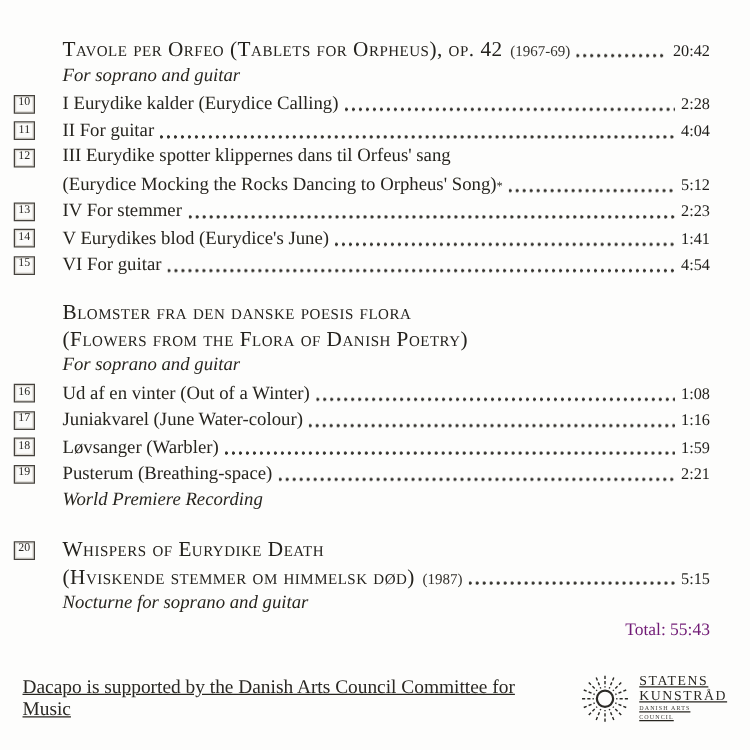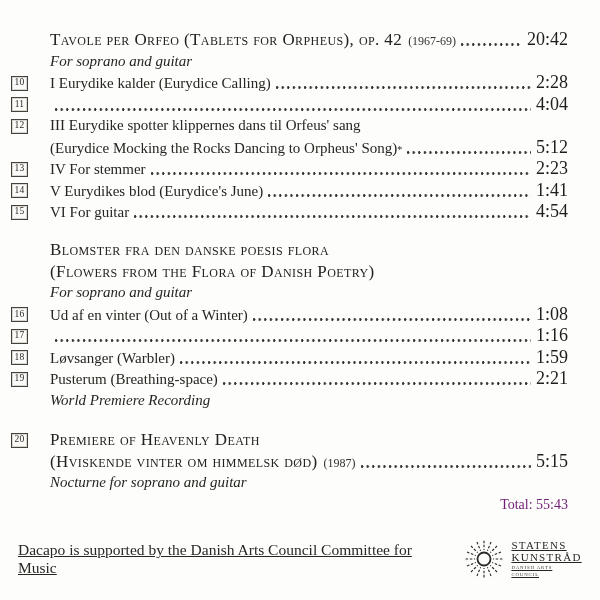--- a/index.html
+++ b/index.html
@@ -44,21 +44,21 @@
   }
   .sc{
     font-variant:small-caps;
     font-size:17px;
     letter-spacing:0.4px;
     color:#24221d;
   }
   .track-title{font-size:15px;}
   .italic{font-style:italic;font-size:15px;}
   .year{font-size:12px;margin-left:6px;color:#33312c;text-align:right;}
-  .time{font-size:18px;margin-left:2px;color:#1f1e1a;}
+  .time{font-size:13px;margin-left:2px;color:#1f1e1a;}
   .dots{
     flex:1 1 auto;
     align-self:flex-end;
     height:3px;
     margin:0 3px 4.5px 5px;
     background-image:radial-gradient(circle at 1.1px 1.5px,#33312c 1.05px,rgba(0,0,0,0) 1.5px);
     background-size:5.6px 3px;
     background-repeat:repeat-x;
     background-position:left bottom;
   }
@@ -128,20 +128,21 @@
         <span class="badge">10</span>
       </span>
     <span class="track-title">I Eurydike kalder (Eurydice Calling)</span>
     <span class="dots"></span>
     <span class="time">2:28</span>
   </div>
   <div class="row">
     <span class="num-cell">
         <span class="badge">11</span>
       </span>
+    <span class="track-title">II For guitar</span>
     <span class="dots"></span>
     <span class="time">4:04</span>
   </div>
   <div class="row">
     <span class="num-cell">
         <span class="badge">12</span>
       </span>
     <span class="track-title">III Eurydike spotter klippernes dans til Orfeus' sang</span>
   </div>
   <div class="row">
@@ -196,20 +197,21 @@
         <span class="badge">16</span>
       </span>
     <span class="track-title">Ud af en vinter (Out of a Winter)</span>
     <span class="dots"></span>
     <span class="time">1:08</span>
   </div>
   <div class="row">
     <span class="num-cell">
         <span class="badge">17</span>
       </span>
+    <span class="track-title">Juniakvarel (June Water-colour)</span>
     <span class="dots"></span>
     <span class="time">1:16</span>
   </div>
   <div class="row">
     <span class="num-cell">
         <span class="badge">18</span>
       </span>
     <span class="track-title">Løvsanger (Warbler)</span>
     <span class="dots"></span>
     <span class="time">1:59</span>
@@ -226,25 +228,25 @@
     <span class="num-cell"></span>
     <span class="italic">World Premiere Recording</span>
   </div>
 
   <div class="gap-s2"></div>
 
   <div class="row">
     <span class="num-cell">
         <span class="badge">20</span>
       </span>
-    <span class="sc">Premiere of Heavenly Death</span>
-  </div>
-  <div class="row">
-    <span class="num-cell"></span>
-    <span class="sc">(Hviskende vinter om himmelsk død)</span>
+    <span class="sc">Whispers of Eurydike Death</span>
+  </div>
+  <div class="row">
+    <span class="num-cell"></span>
+    <span class="sc">(Hviskende stemmer om himmelsk død)</span>
     <span class="year">(1987)</span>
     <span class="dots"></span>
     <span class="time">5:15</span>
   </div>
   <div class="row">
     <span class="num-cell"></span>
     <span class="italic">Nocturne for soprano and guitar</span>
   </div>
 
   <div class="row total-row">

